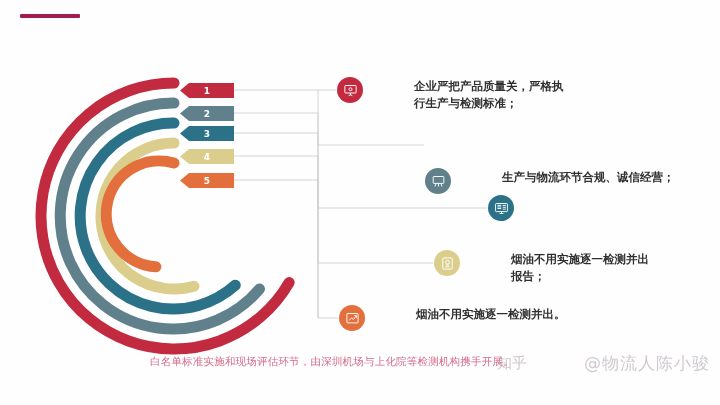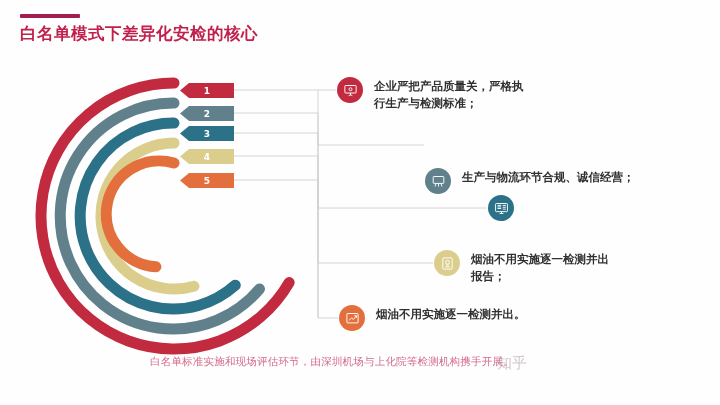--- a/index.html
+++ b/index.html
@@ -32,21 +32,21 @@
     display:flex;align-items:center;justify-content:center;
     color:#ffffff;font-size:9px;font-weight:bold;
     clip-path:polygon(0% 50%, 9px 0%, 100% 0%, 100% 100%, 9px 100%);
   }
   .tag .tnum{pointer-events:none;}
 
   
   #lines-svg{position:absolute;left:0;top:0;width:720px;height:405px;pointer-events:none;}
 
   
-  .item{position:absolute;display:flex;align-items:flex-start;}
+  .item{position:absolute;display:flex;align-items:flex-start;gap:40px;}
   .ibadge{
     width:26px;height:26px;border-radius:50%;
     display:flex;align-items:center;justify-content:center;
     flex:0 0 26px;
   }
   .ibadge svg{display:block;}
   .itext{
     margin-left:11px;font-size:11.5px;line-height:1.45;
     color:#2f2f2f;font-weight:bold;white-space:pre-line;
     padding-top:1px;
@@ -63,21 +63,20 @@
     letter-spacing:1px;white-space:nowrap;font-weight:500;
   }
   .wm-zhihu{position:absolute;right:193px;top:354px;font-size:15px;color:rgba(150,130,145,.45);white-space:nowrap;}
 </style>
 </head>
 <body>
 
 <div id="slide">
 
   <div class="accent-bar"></div>
-  <div class="slide-title">白名单模式下差异化安检的核心</div>
 
   <svg id="lines-svg">
     <g stroke="#cccccc" stroke-width="0.8" fill="none">
       <path d="M234,90 H318 V90 H336"></path>
       <path d="M234,113 H318 V145 H424"></path>
       <path d="M234,133 H318 V208 H487"></path>
       <path d="M234,156 H318 V263 H433"></path>
       <path d="M234,180 H318 V318 H338"></path>
       <path d="M318,90 V318"></path>
     </g>
@@ -161,14 +160,15 @@
         <rect x="3" y="4" width="18" height="15" rx="1.2"></rect>
         <path d="M6.5 15l4-4 3 2.5 4.5-5.5"></path>
         <path d="M15 7.5h3.5V11"></path>
       </svg>
     </div>
     <div class="itext">烟油不用实施逐一检测并出。</div>
   </div>
 
   <div class="caption">白名单标准实施和现场评估环节，由深圳机场与上化院等检测机构携手开展。</div>
   <div class="wm-zhihu">知乎</div>
+  <div class="watermark">@物流人陈小骏</div>
 
 </div>
 
 </body></html>

